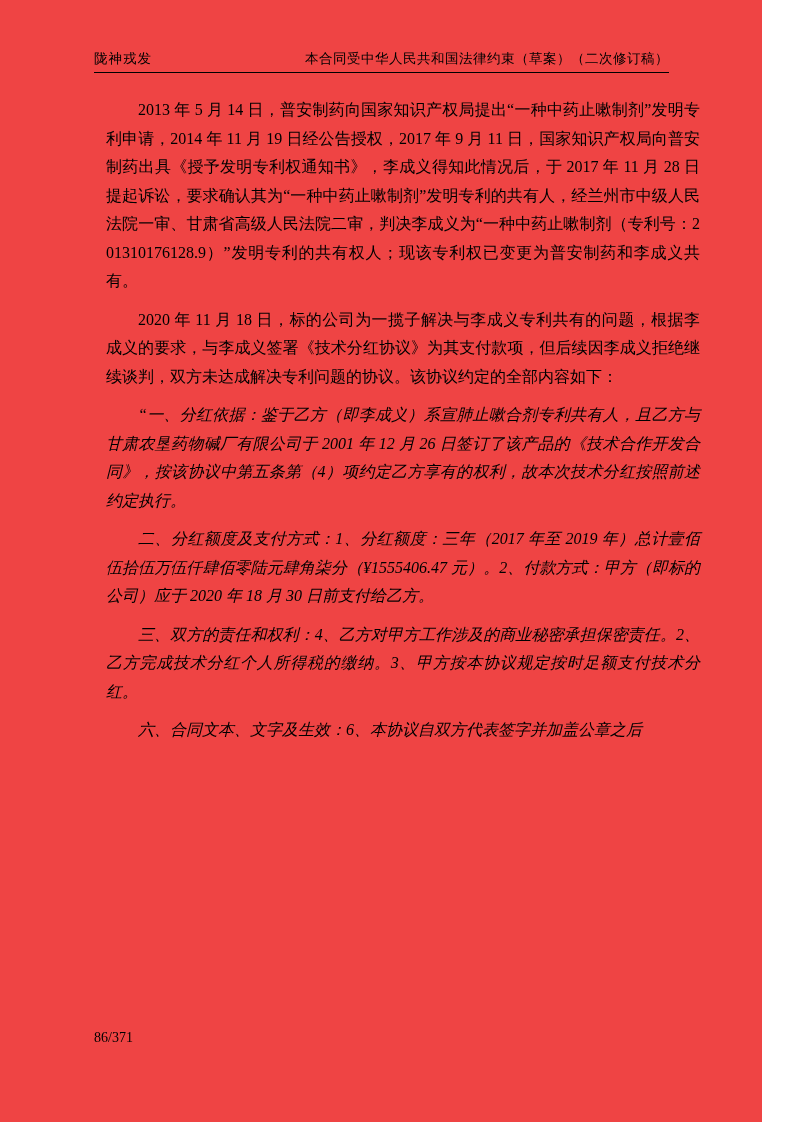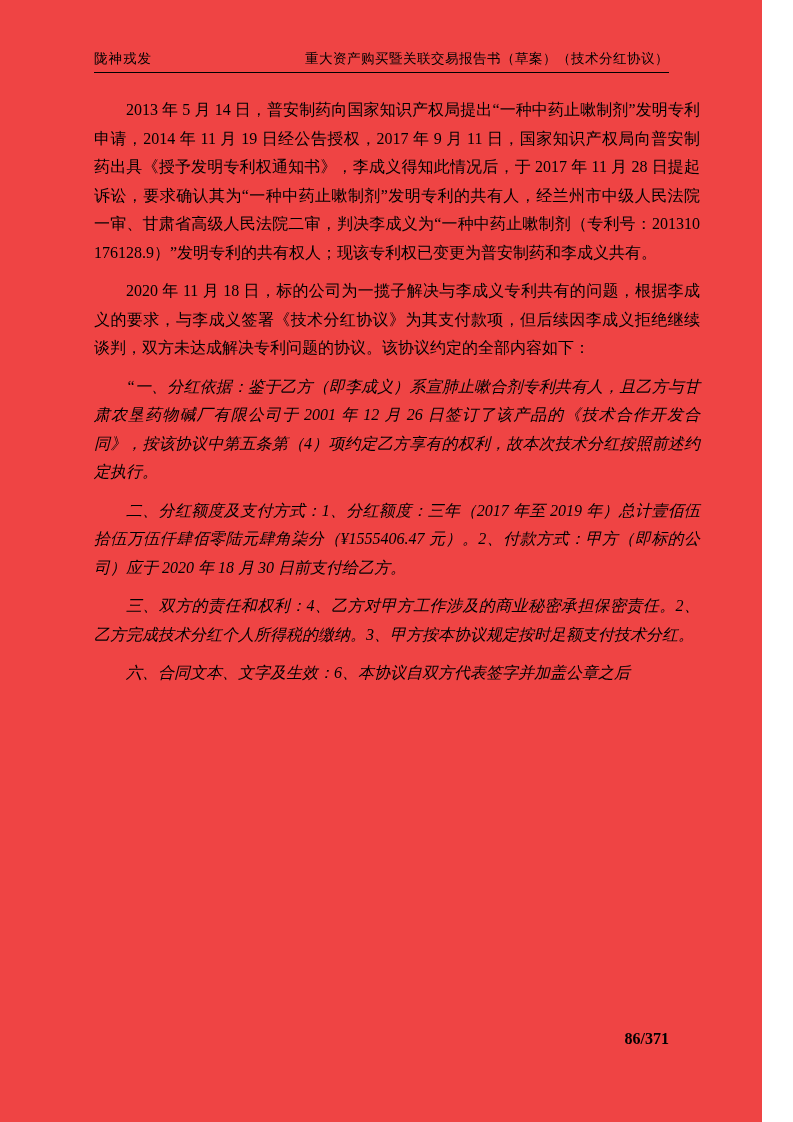--- a/index.html
+++ b/index.html
@@ -36,21 +36,21 @@
   .header .h-right {
     letter-spacing: 0.5px;
   }
   .content {
     position: absolute;
     top: 96px;
     left: 94px;
     width: 606px;
   }
   .para {
-    margin: 0 0 10px 0;
+    margin: 0 0 10px 12px;
     font-size: 16px;
     line-height: 28.5px;
     text-align: justify;
     text-indent: 2em;
     word-break: break-all;
   }
   .para.normal {
     font-weight: 400;
     font-style: normal;
   }
@@ -60,33 +60,33 @@
   }
   .para.kai {
     font-weight: 400;
     font-style: italic;
   }
   .footer {
     position: absolute;
     top: 1030px;
     left: 94px;
     right: 93px;
-    text-align: right;
-    font-size: 16px;
-    font-weight: 700;
+    text-align: left;
+    font-size: 14px;
+    font-weight: 400;
   }
 </style>
 </head>
 <body>
 
 <div class="page">
 
   <div class="header">
     <span class="h-left">陇神戎发</span>
-    <span class="h-right">重大资产购买暨关联交易报告书（草案）（技术分红协议）</span>
+    <span class="h-right">本合同受中华人民共和国法律约束（草案）（二次修订稿）</span>
   </div>
 
   <div class="content">
     <p class="para normal">2013 年 5 月 14 日，普安制药向国家知识产权局提出“一种中药止嗽制剂”发明专利申请，2014 年 11 月 19 日经公告授权，2017 年 9 月 11 日，国家知识产权局向普安制药出具《授予发明专利权通知书》，李成义得知此情况后，于 2017 年 11 月 28 日提起诉讼，要求确认其为“一种中药止嗽制剂”发明专利的共有人，经兰州市中级人民法院一审、甘肃省高级人民法院二审，判决李成义为“一种中药止嗽制剂（专利号：201310176128.9）”发明专利的共有权人；现该专利权已变更为普安制药和李成义共有。</p>
     <p class="para bold">2020 年 11 月 18 日，标的公司为一揽子解决与李成义专利共有的问题，根据李成义的要求，与李成义签署《技术分红协议》为其支付款项，但后续因李成义拒绝继续谈判，双方未达成解决专利问题的协议。该协议约定的全部内容如下：</p>
     <p class="para kai">“一、分红依据：鉴于乙方（即李成义）系宣肺止嗽合剂专利共有人，且乙方与甘肃农垦药物碱厂有限公司于 2001 年 12 月 26 日签订了该产品的《技术合作开发合同》，按该协议中第五条第（4）项约定乙方享有的权利，故本次技术分红按照前述约定执行。</p>
     <p class="para kai">二、分红额度及支付方式：1、分红额度：三年（2017 年至 2019 年）总计壹佰伍拾伍万伍仟肆佰零陆元肆角柒分（¥1555406.47 元）。2、付款方式：甲方（即标的公司）应于 2020 年 18 月 30 日前支付给乙方。</p>
     <p class="para kai">三、双方的责任和权利：4、乙方对甲方工作涉及的商业秘密承担保密责任。2、乙方完成技术分红个人所得税的缴纳。3、甲方按本协议规定按时足额支付技术分红。</p>
     <p class="para kai">六、合同文本、文字及生效：6、本协议自双方代表签字并加盖公章之后</p>
   </div>

